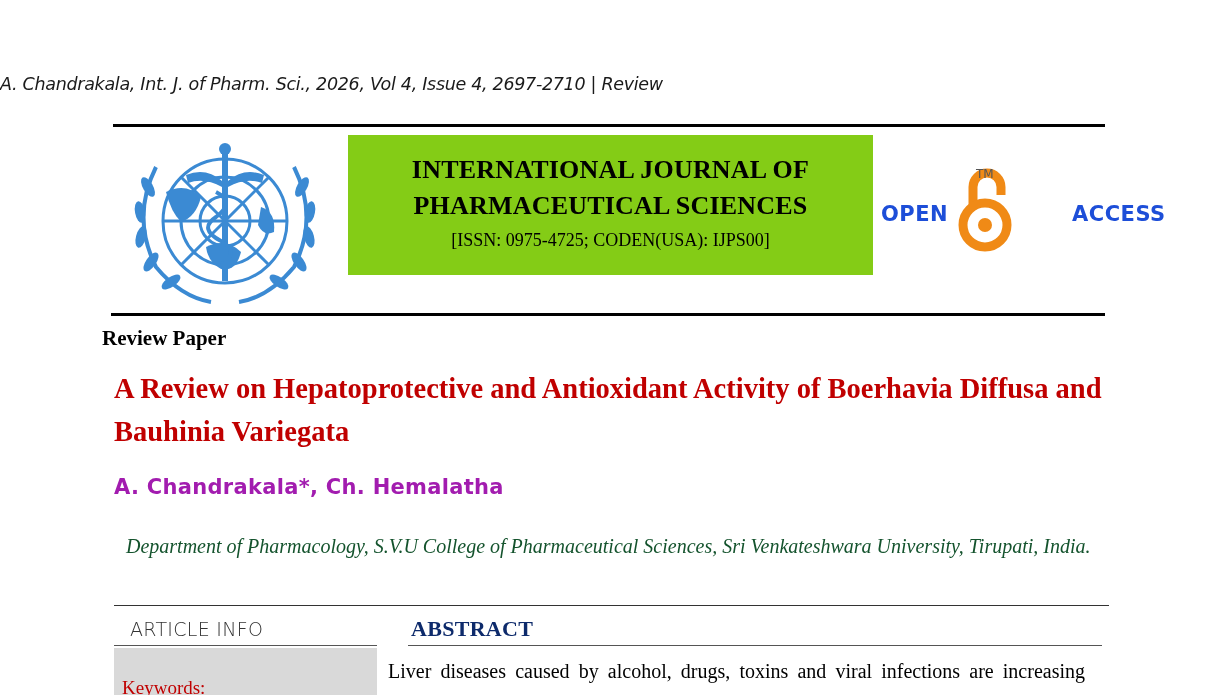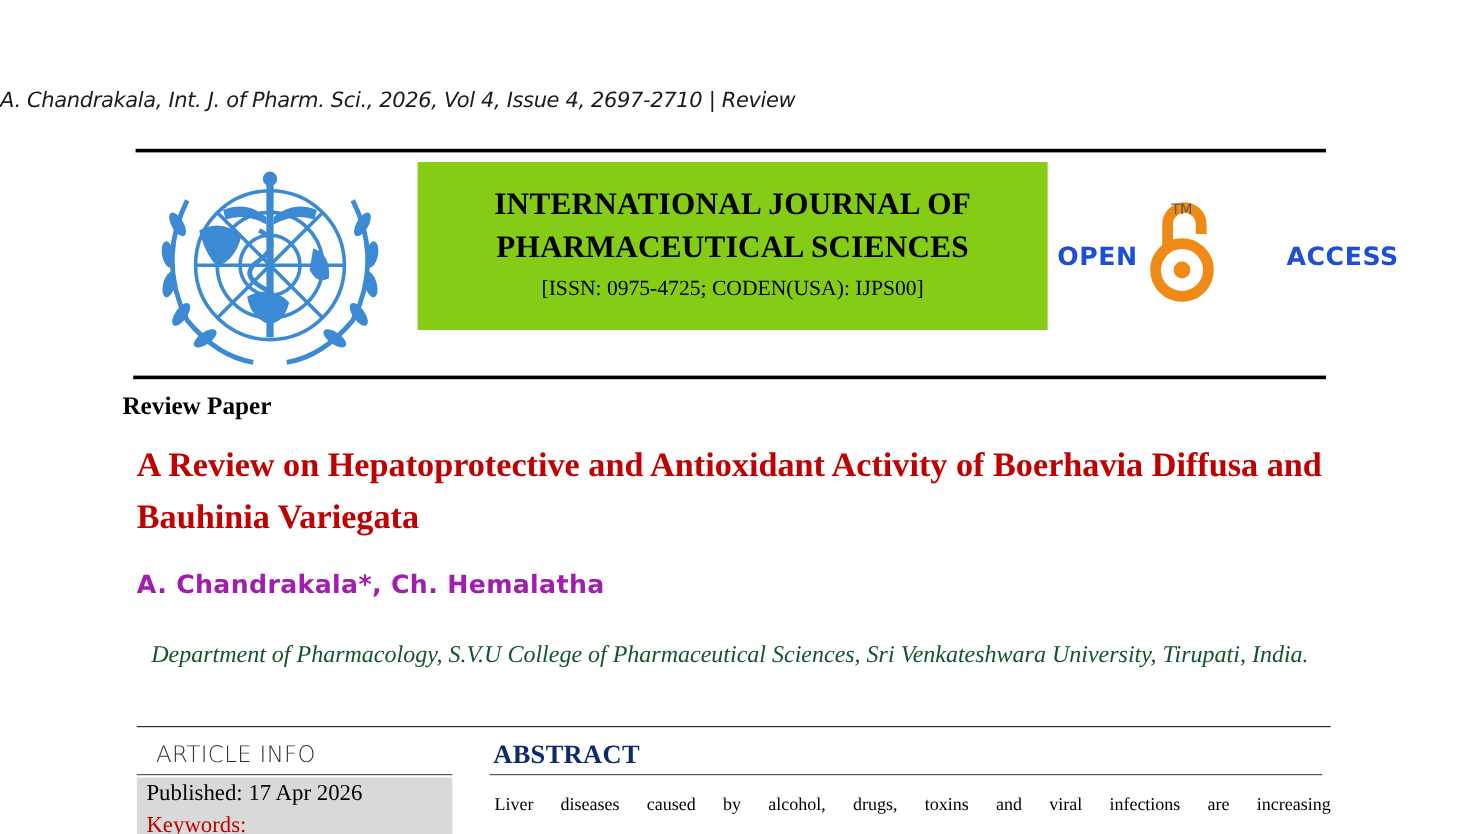--- a/index.html
+++ b/index.html
@@ -23,21 +23,21 @@
   .authors { left:114px; top:475px; font-family:"DejaVu Sans", sans-serif; font-weight:bold; font-size:21px; color:#a21caf; letter-spacing:0.3px; }
   .affil { left:114px; top:532px; width:990px; font-style:italic; font-size:20px; line-height:29px; color:#14532d;margin-left:12px; }
   .rule-sec { left:114px; top:605px; width:995px; height:1px; background:#333; }
   .ai-label { left:114px; top:618px; font-family:"DejaVu Sans", sans-serif; font-size:19px; color:#333; letter-spacing:0.3px; font-weight:300;margin-left:16px; }
   .ai-rule { left:114px; top:645px; width:263px; height:1px; background:#555; }
   .ai-box { left:114px; top:648px; width:263px; height:60px; background:#d9d9d9; }
   .ai-pub { position:absolute; left:8px; top:2px; font-size:19px; line-height:24px; }
   .ai-kw { position:absolute; left:8px; top:28px; font-size:19px; line-height:24px; color:#c00000; }
   .abs-head { left:411px; top:616px; font-weight:bold; font-size:22px; color:#0d2a6b; letter-spacing:0.3px; }
   .abs-rule { left:408px; top:645px; width:694px; height:1px; background:#555; }
-  .abs-text { left:412px; top:658px; width:697px; font-size:15px; line-height:27px; text-align:justify; text-align-last:justify; }
+  .abs-text { left:388px; top:658px; width:697px; font-size:20px; line-height:27px; text-align:justify; text-align-last:justify; }
 </style>
 </head>
 <body>
 
 <div class="abs citation">A. Chandrakala, Int. J. of Pharm. Sci., 2026, Vol 4, Issue 4, 2697-2710 | Review</div>
 <div class="abs rule-top"></div>
 
 <svg class="abs logo-who" viewBox="0 0 198 170">
   <g fill="none" stroke="#3b8ad3" stroke-width="3">
     <circle cx="99" cy="84" r="62"></circle>
@@ -96,19 +96,18 @@
 <div class="abs paper-type">Review Paper</div>
 <div class="abs title">A Review on Hepatoprotective and Antioxidant Activity of Boerhavia Diffusa and Bauhinia Variegata</div>
 <div class="abs authors">A. Chandrakala*, Ch. Hemalatha</div>
 <div class="abs affil">Department of Pharmacology, S.V.U College of Pharmaceutical Sciences, Sri Venkateshwara University, Tirupati, India.</div>
 
 <div class="abs rule-sec"></div>
 
 <div class="abs ai-label">ARTICLE INFO</div>
 <div class="abs ai-rule"></div>
 <div class="abs ai-box">
-  <span class="ai-pub">Published: 17 Apr 2026</span>
   <span class="ai-kw">Keywords:</span>
 </div>
 
 <div class="abs abs-head">ABSTRACT</div>
 <div class="abs abs-rule"></div>
 <div class="abs abs-text">Liver diseases caused by alcohol, drugs, toxins and viral infections are increasing</div>
 
 </body></html>

